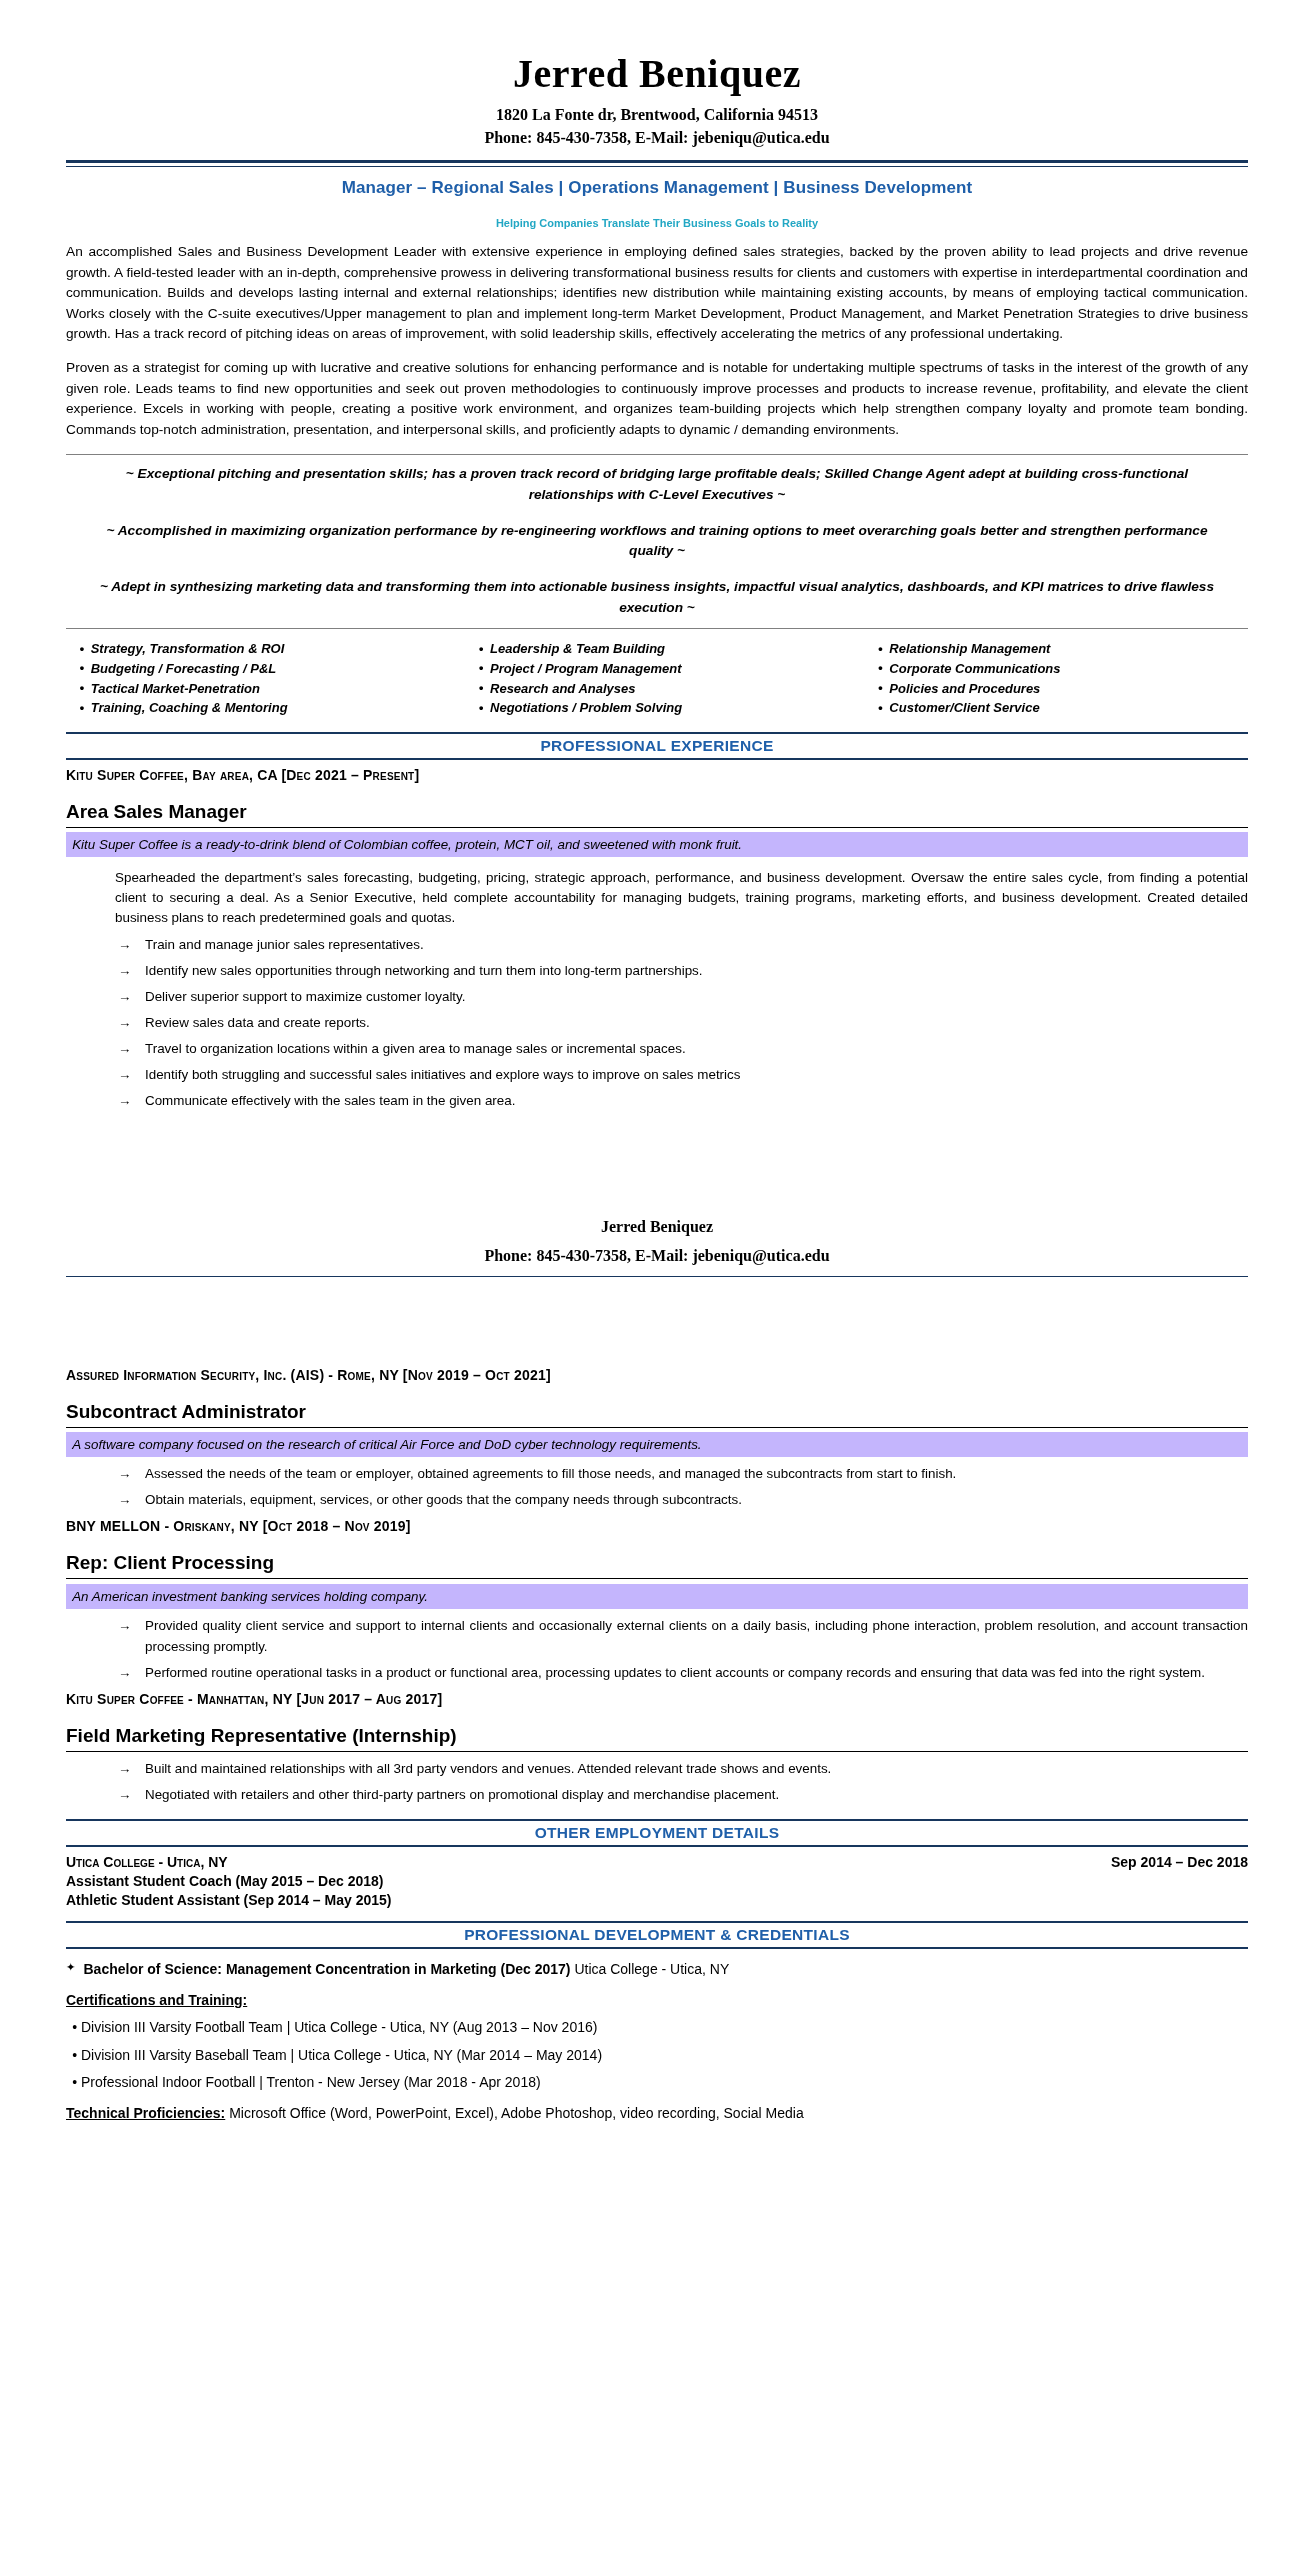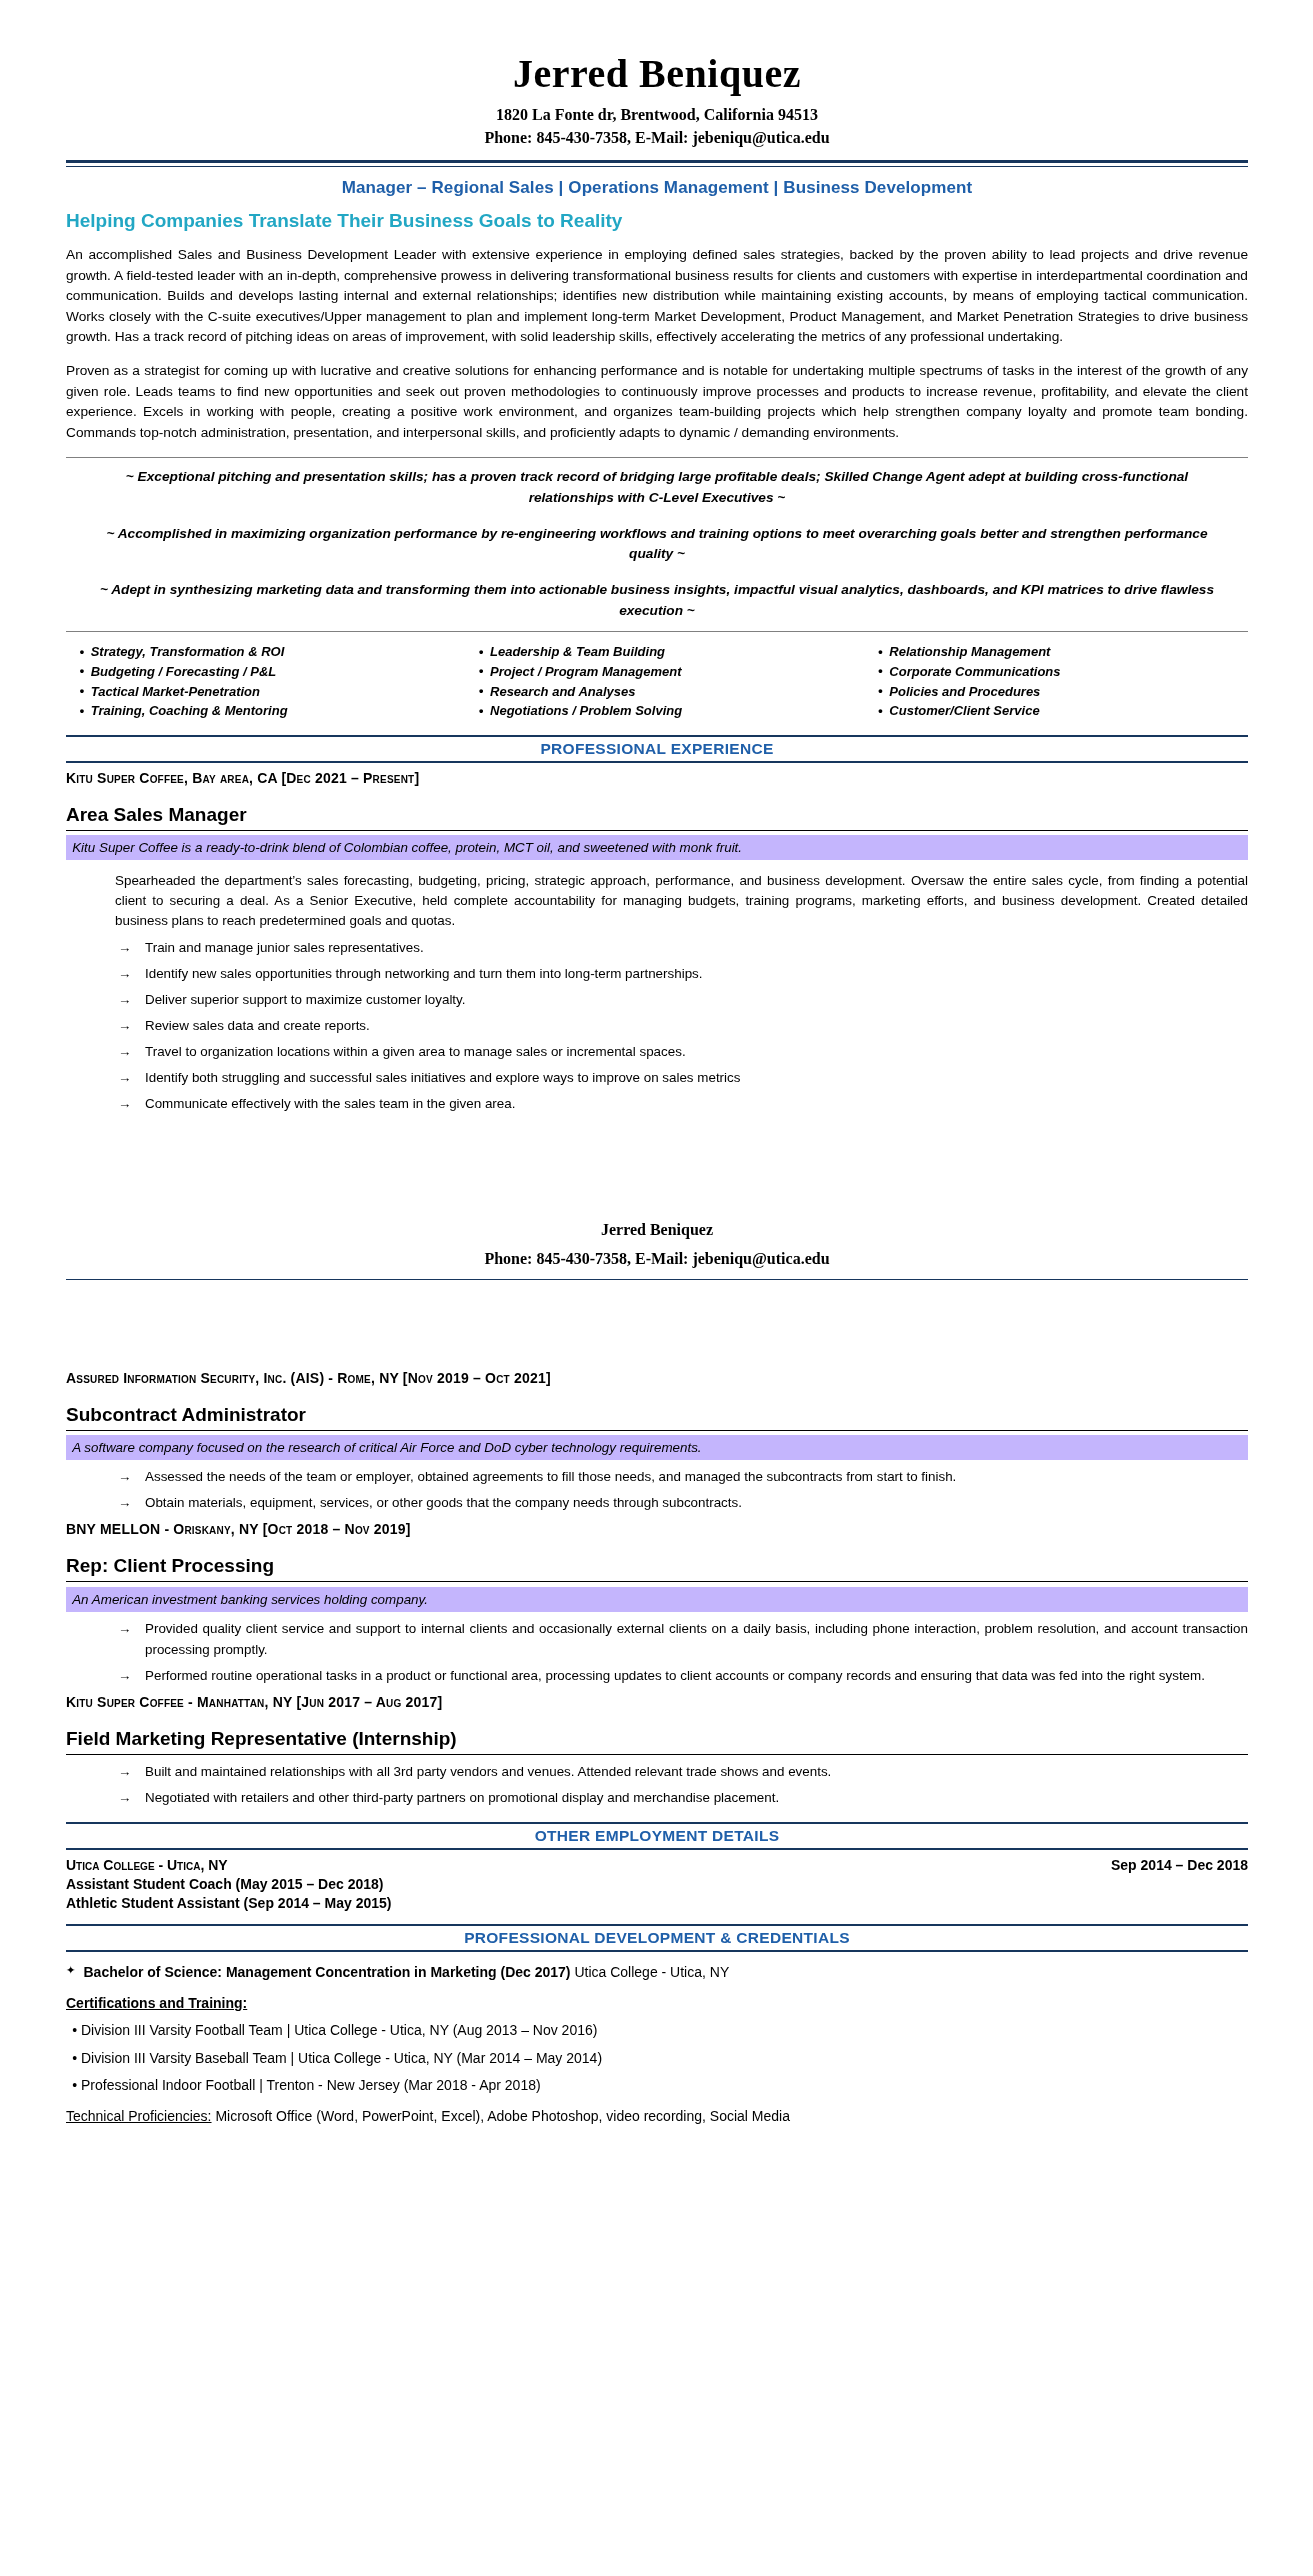--- a/index.html
+++ b/index.html
@@ -54,26 +54,26 @@
   .headline {
     text-align: center;
     font-family: Liberation Sans, sans-serif;
     font-weight: bold;
     font-size: 17px;
     color: #1f5fa9;
     margin-top: 11.3px;
     letter-spacing: 0.1px;
   }
   .subheadline {
-    text-align: left;
-    font-family: "Liberation Sans", sans-serif;
-    font-weight: bold;
-    font-size: 19px;
+    text-align: center;
+    font-family: "Liberation Sans", sans-serif;
+    font-weight: bold;
+    font-size: 11px;
     color: #22a7c4;
-    margin-top: 12px;
+    margin-top: 19px;
   }
 
   
   .para {
     text-align: justify;
     font-family: "Liberation Sans", sans-serif;
     font-size: 13.7px;
     line-height: 1.50;
     margin-top: 13.4px;
     color: #000;
@@ -277,21 +277,21 @@
     margin-top: 11.3px;
     padding-left: 6.2px;
   }
   .tech-line {
     font-family: "Liberation Sans", sans-serif;
     font-size: 14px;
     margin-top: 15.5px;
   }
   .tech-line .u {
     text-decoration: underline;
-    font-weight: normal;
+    font-weight: bold;
   }
 </style>
 </head>
 <body>
 
 <div class="page">
   <div class="sheet">
 
     <div>
       <div class="name">Jerred Beniquez</div>

